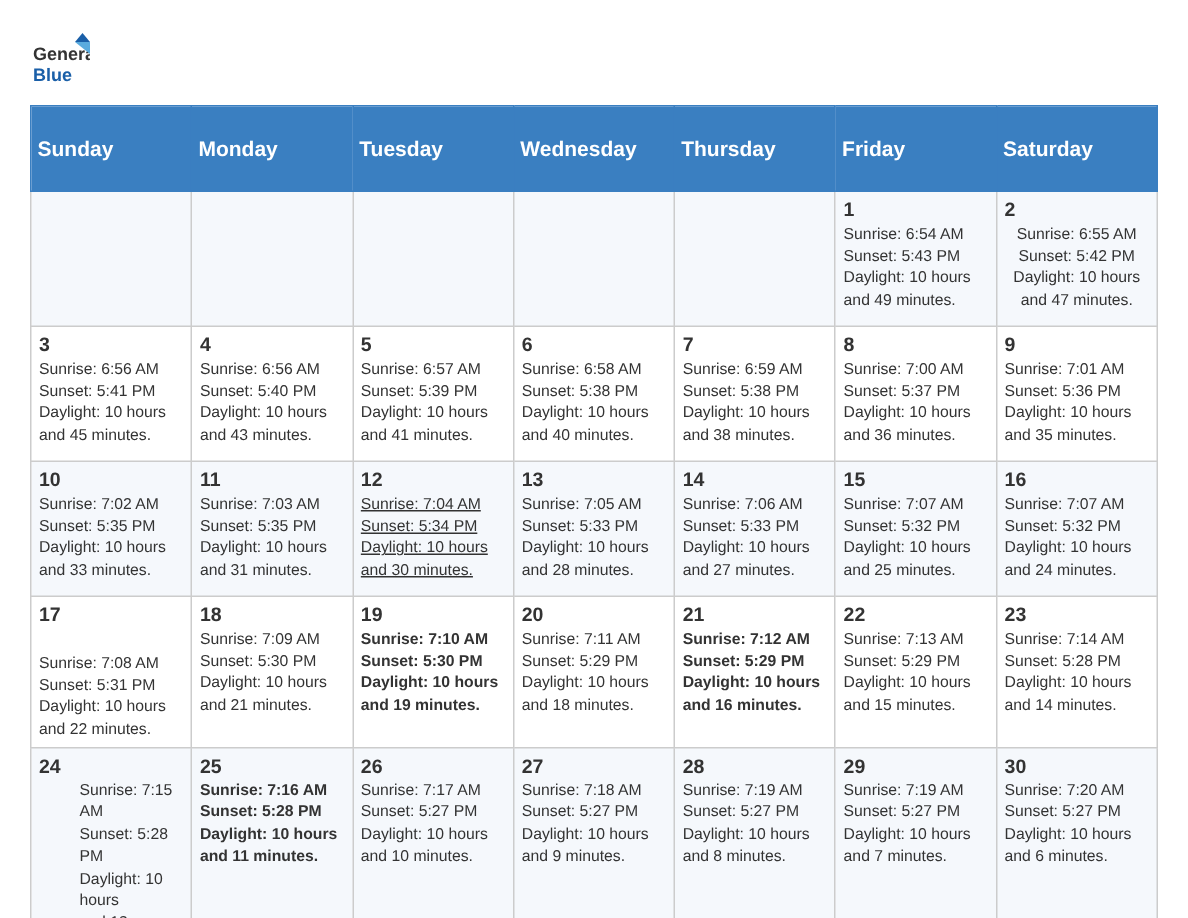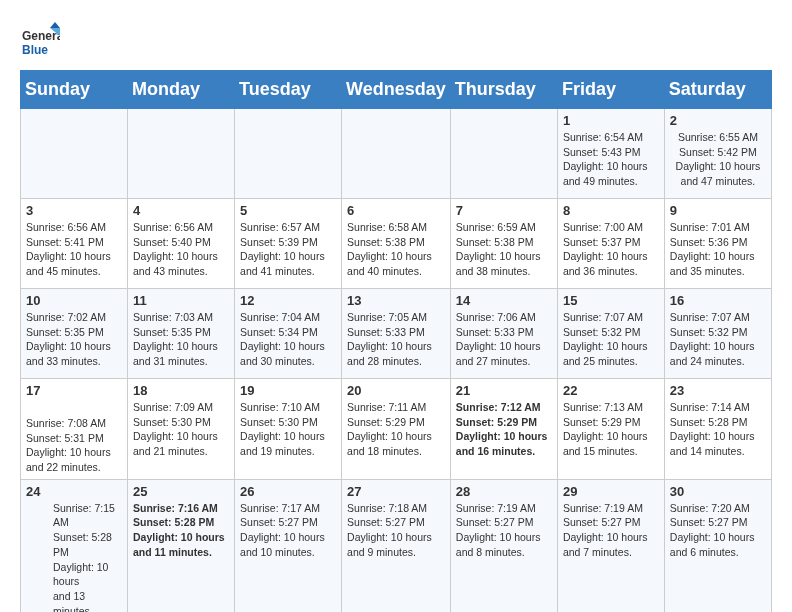--- a/index.html
+++ b/index.html
@@ -41,23 +41,23 @@
       color: #333;
     }
     table {
       width: 100%;
       border-collapse: collapse;
       font-size: 11px;
     }
     thead tr th {
       background-color: #3a7fc1;
       color: #fff;
-      padding: 8px 4px;
+      padding: 20px 4px;
       text-align: left;
-      font-size: 18px;
+      font-size: 14px;
       font-weight: bold;
       border: 1px solid #3a7fc1;
     }
     tbody tr td {
       vertical-align: top;
       padding: 4px 5px;
       border: 1px solid #ccc;
       min-height: 80px;
       height: 90px;
       background: #fff;
@@ -198,21 +198,21 @@
         </td>
         <td>
           <div class="day-number">11</div>
           <div class="day-info" style="white-space: pre-line;">Sunrise: 7:03 AM
 Sunset: 5:35 PM
 Daylight: 10 hours
 and 31 minutes.</div>
         </td>
         <td>
           <div class="day-number">12</div>
-          <div class="day-info" style="white-space: pre-line;">Sunrise: 7:04 AM
+          <div class="day-info" style="white-space: pre-line; text-decoration: underline;">Sunrise: 7:04 AM
 Sunset: 5:34 PM
 Daylight: 10 hours
 and 30 minutes.</div>
         </td>
         <td>
           <div class="day-number">13</div>
           <div class="day-info" style="white-space: pre-line;">Sunrise: 7:05 AM
 Sunset: 5:33 PM
 Daylight: 10 hours
 and 28 minutes.</div>
@@ -249,21 +249,21 @@
         </td>
         <td>
           <div class="day-number">18</div>
           <div class="day-info" style="white-space: pre-line;">Sunrise: 7:09 AM
 Sunset: 5:30 PM
 Daylight: 10 hours
 and 21 minutes.</div>
         </td>
         <td>
           <div class="day-number">19</div>
-          <div class="day-info" style="white-space: pre-line;">Sunrise: 7:10 AM
+          <div class="day-info" style="white-space: pre-line; font-weight: bold;">Sunrise: 7:10 AM
 Sunset: 5:30 PM
 Daylight: 10 hours
 and 19 minutes.</div>
         </td>
         <td>
           <div class="day-number">20</div>
           <div class="day-info" style="white-space: pre-line;">Sunrise: 7:11 AM
 Sunset: 5:29 PM
 Daylight: 10 hours
 and 18 minutes.</div>

